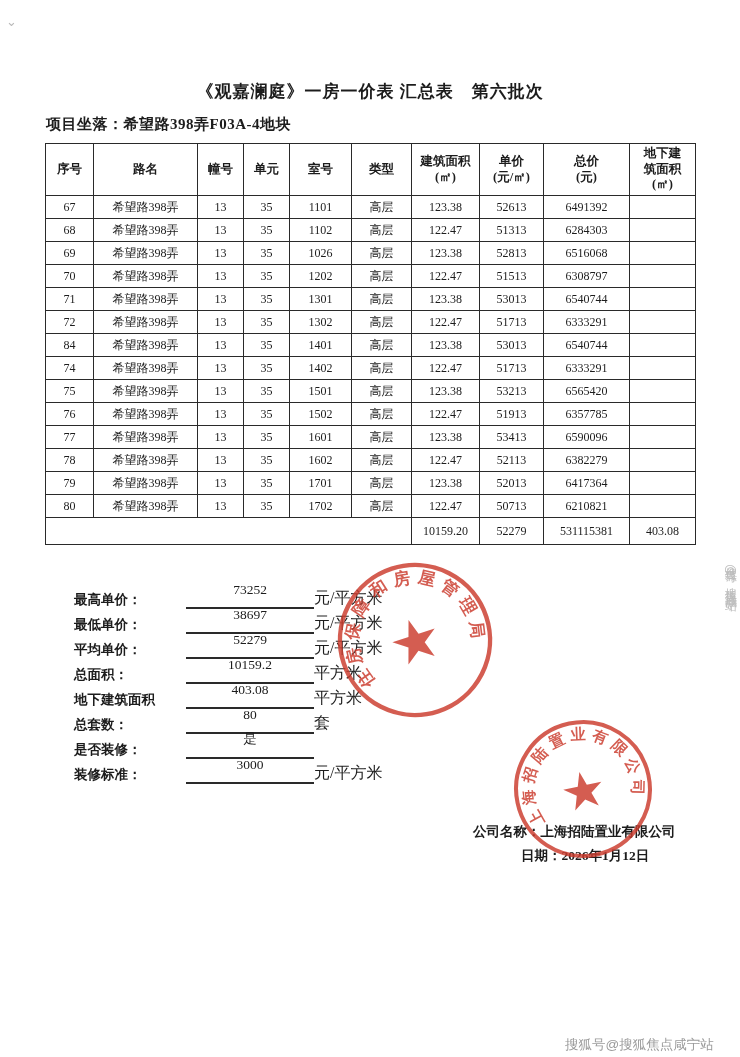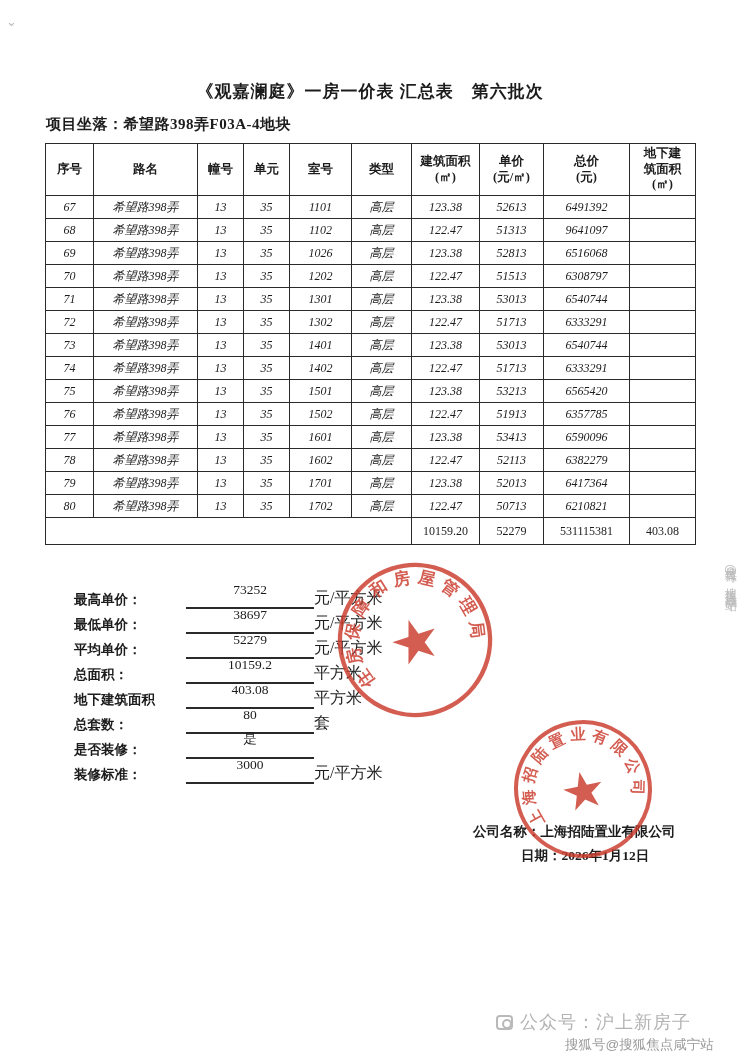--- a/index.html
+++ b/index.html
@@ -21,21 +21,21 @@
     position:absolute; left:45px; top:143px; width:650px;
     border-collapse:collapse; table-layout:fixed;
   }
   .price-table th, .price-table td {
     border:1px solid #2a2a2a; text-align:center; vertical-align:middle;
     font-size:12px; padding:0 1px; overflow:hidden;
   }
   .price-table thead th {
     height:52px; font-weight:bold; font-size:12.5px; white-space:pre-line; line-height:1.25;
   }
-  .price-table tbody tr { height:23px;font-style:italic; }
+  .price-table tbody tr { height:23px; }
   .price-table tr.total-row { height:27px; }
   .summary-block { position:absolute; left:74px; top:592px; }
   .srow { display:flex; align-items:flex-end; margin-bottom:8px; height:17px; }
   .slabel { width:112px; font-weight:bold; font-size:13.5px; white-space:nowrap; }
   .svalue {
     width:128px; text-align:center; font-size:13.5px;
     border-bottom:2px solid #2a2a2a; padding-bottom:9px;
   }
   .sunit { font-size:16px; white-space:nowrap; }
   .company-block { position:absolute; left:473px; top:800px; font-size:13.5px; font-weight:bold; line-height:1.75;margin-top:20px; }
@@ -122,21 +122,21 @@
         </tr>
         <tr>
           <td>68</td>
           <td>希望路398弄</td>
           <td>13</td>
           <td>35</td>
           <td>1102</td>
           <td>高层</td>
           <td>122.47</td>
           <td>51313</td>
-          <td>9641097</td>
+          <td>6284303</td>
           <td></td>
         </tr>
         <tr>
           <td>69</td>
           <td>希望路398弄</td>
           <td>13</td>
           <td>35</td>
           <td>1026</td>
           <td>高层</td>
           <td>123.38</td>
@@ -174,21 +174,21 @@
           <td>13</td>
           <td>35</td>
           <td>1302</td>
           <td>高层</td>
           <td>122.47</td>
           <td>51713</td>
           <td>6333291</td>
           <td></td>
         </tr>
         <tr>
-          <td>73</td>
+          <td>84</td>
           <td>希望路398弄</td>
           <td>13</td>
           <td>35</td>
           <td>1401</td>
           <td>高层</td>
           <td>123.38</td>
           <td>53013</td>
           <td>6540744</td>
           <td></td>
         </tr>
@@ -355,21 +355,17 @@
     </defs>
     <g transform="rotate(-12 74 74)">
       <circle cx="74" cy="74" r="66" fill="none" stroke="#cb3a2c" stroke-width="4"></circle>
       <text font-size="15" fill="#cb3a2c" letter-spacing="5" font-weight="bold">
         <textPath href="#arc2" startOffset="5">上海招陆置业有限公司</textPath>
       </text>
       <text x="74" y="93" text-anchor="middle" font-size="50" fill="#cb3a2c">★</text>
     </g>
   </svg>
 
-  <div class="wm-bottom">
-    <span class="wm-cam"></span>
-    <span>公众号：沪上新房子</span>
-  </div>
 
   <div class="wm-corner">搜狐号@搜狐焦点咸宁站</div>
   <div class="wm-side">搜狐号@搜狐焦点咸宁站</div>
 
 </div>
 
 </body></html>

